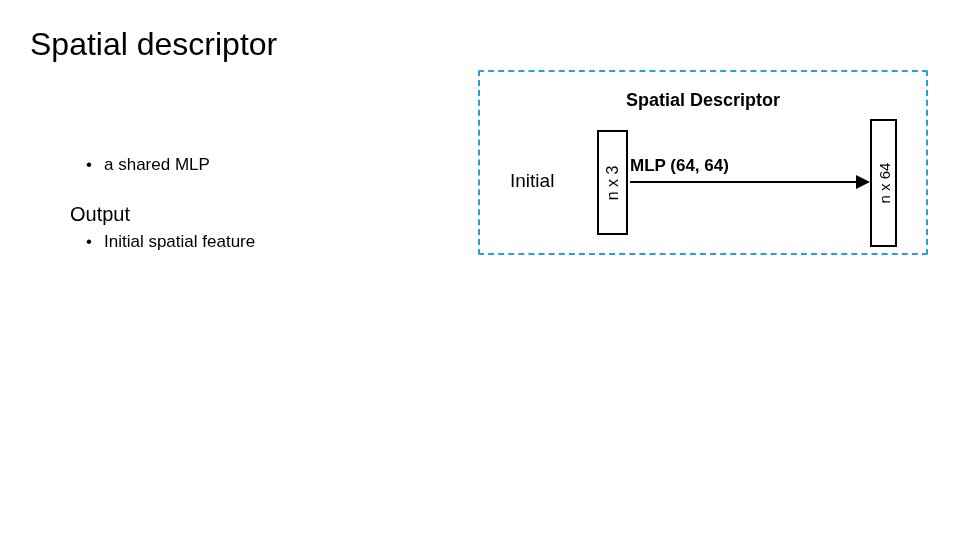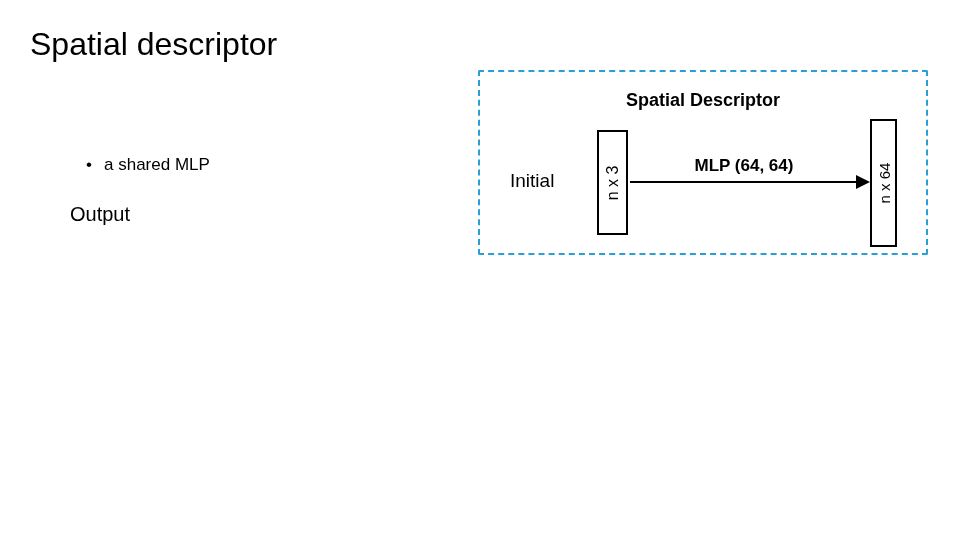--- a/index.html
+++ b/index.html
@@ -124,35 +124,35 @@
     height: 0;
     border-top: 7px solid transparent;
     border-bottom: 7px solid transparent;
     border-left: 14px solid #000;
   }
   .mlp-label {
     position: absolute;
     top: 104px;
     left: 152px;
     width: 228px;
-    text-align: center;
     font-weight: 700;
     font-size: 17px;
   }
 </style>
 </head>
 <body>
 
 <div class="slide-title">Spatial descriptor</div>
 
 <div class="content">
 
   <div class="bullet">a shared MLP</div>
 
   <div class="section-label">Output</div>
+  <div class="bullet">Initial spatial feature</div>
 </div>
 
 <div class="diagram">
   <div class="dashed-box"></div>
   <div class="diag-title">Spatial Descriptor</div>
   <div class="center-label">Initial</div>
   <div class="block-nx3">
     <div class="vtext">n x 3</div>
   </div>
   <div class="arrow-line"></div>

